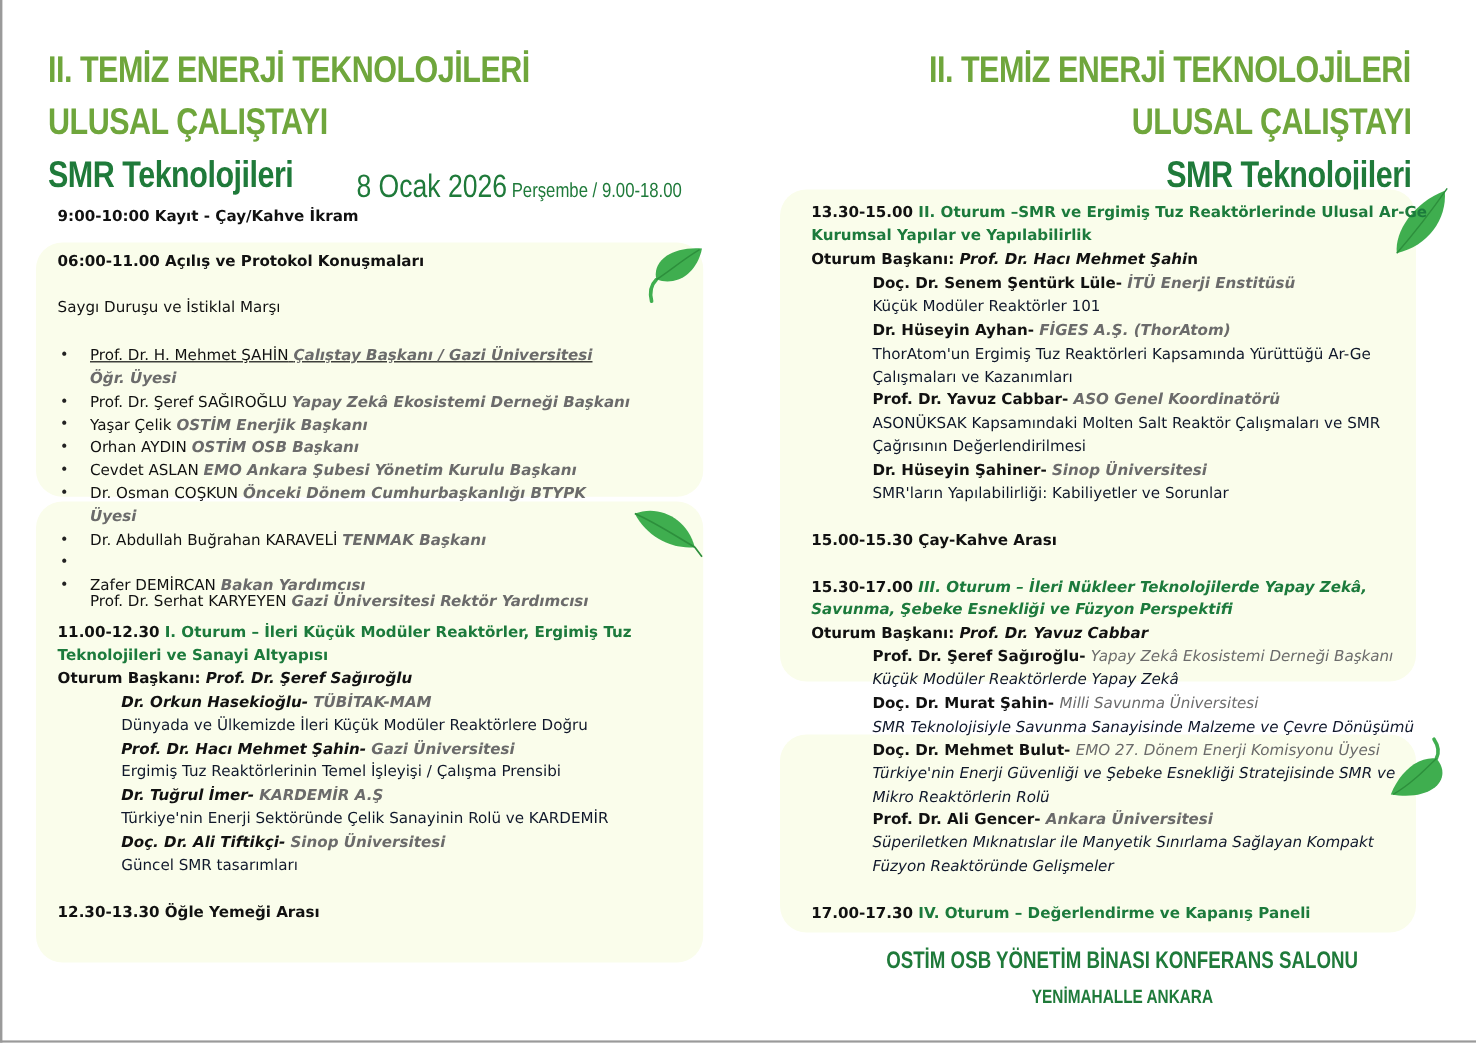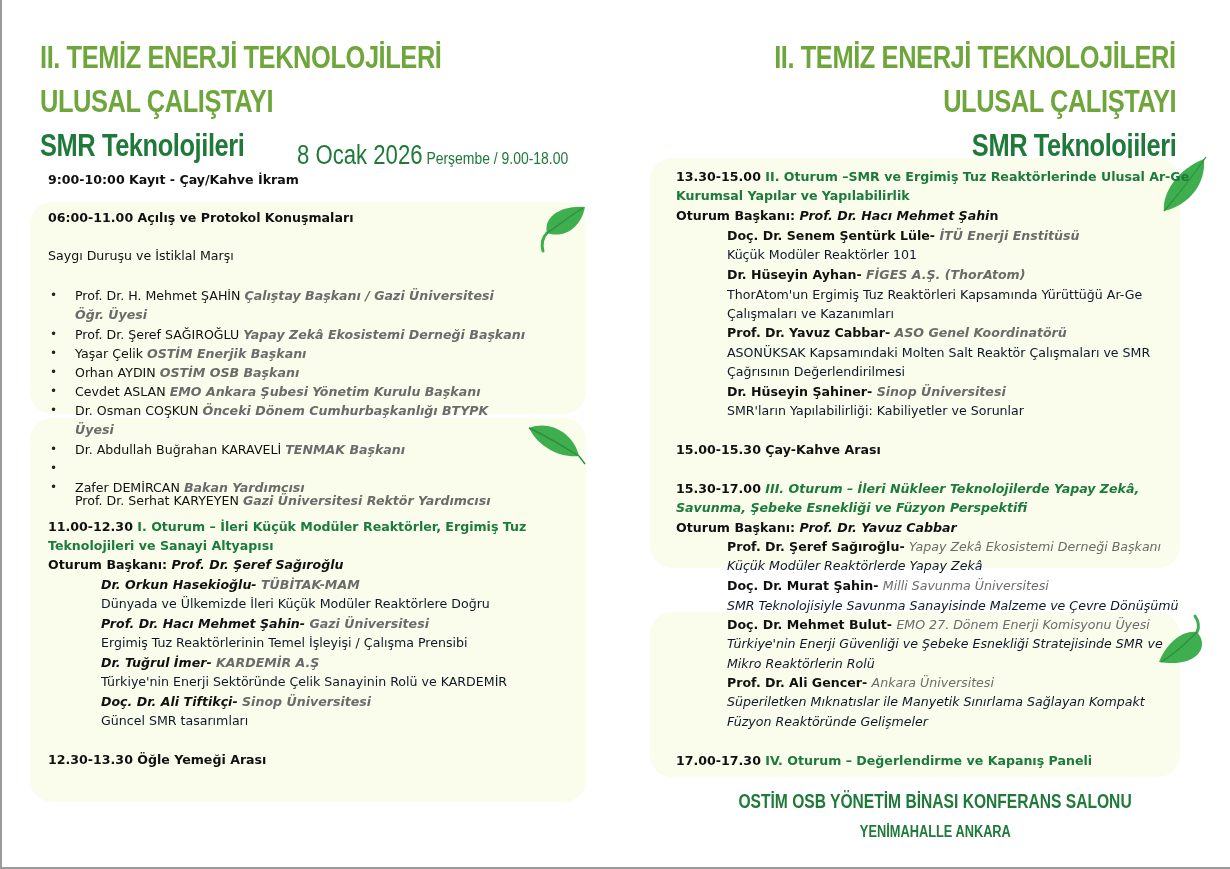--- a/index.html
+++ b/index.html
@@ -58,21 +58,21 @@
 <svg class="leaf" style="left:527px; top:422px;" width="60" height="45" viewBox="0 0 60 45">
   <path d="M2 6 C22 -2 46 10 52 34 C34 36 12 26 2 6 Z" fill="#3fae4f"></path>
   <path d="M2 6 C20 14 38 26 52 34 L58 42" stroke="#2d8f3c" stroke-width="1.4" fill="none"></path>
 </svg>
 
 <div class="line b blk" style="left:48px; top:208px;">06:00-11.00 Açılış ve Protokol Konuşmaları</div>
 <div class="line blk" style="left:48px; top:246px;">Saygı Duruşu ve İstiklal Marşı</div>
 
 <div>
   <span class="bullet" style="left:50px; top:288px;">•</span>
-  <div class="line blk" style="left:75px; top:286px;"><span>Prof. Dr. H. Mehmet ŞAHİN</span> <span class="b i gray">Çalıştay Başkanı / Gazi Üniversitesi</span></div>
+  <div class="line blk" style="left:75px; top:286px;text-decoration:underline;"><span>Prof. Dr. H. Mehmet ŞAHİN</span> <span class="b i gray">Çalıştay Başkanı / Gazi Üniversitesi</span></div>
   <div class="line b i gray" style="left:75px; top:305px;">Öğr. Üyesi</div>
 
   <span class="bullet" style="left:50px; top:327px;">•</span>
   <div class="line blk" style="left:75px; top:325px;"><span>Prof. Dr. Şeref SAĞIROĞLU</span> <span class="b i gray">Yapay Zekâ Ekosistemi Derneği Başkanı</span></div>
 
   <span class="bullet" style="left:50px; top:346px;">•</span>
   <div class="line blk" style="left:75px; top:344px;"><span>Yaşar Çelik</span> <span class="b i gray">OSTİM Enerjik Başkanı</span></div>
 
   <span class="bullet" style="left:50px; top:365px;">•</span>
   <div class="line blk" style="left:75px; top:363px;"><span>Orhan AYDIN</span> <span class="b i gray">OSTİM OSB Başkanı</span></div>
@@ -156,20 +156,20 @@
 <div class="line b blk" style="left:727px; top:537px;"><span>Prof. Dr. Şeref Sağıroğlu- </span><span class="i gray" style="font-weight:normal;">Yapay Zekâ Ekosistemi Derneği Başkanı</span></div>
 <div class="line i tgreen" style="left:727px; top:556px;">Küçük Modüler Reaktörlerde Yapay Zekâ</div>
 
 <div class="line b blk" style="left:727px; top:576px;"><span>Doç. Dr. Murat Şahin- </span><span class="i gray" style="font-weight:normal;">Milli Savunma Üniversitesi</span></div>
 <div class="line i tgreen" style="left:727px; top:596px;">SMR Teknolojisiyle Savunma Sanayisinde Malzeme ve Çevre Dönüşümü</div>
 
 <div class="line b blk" style="left:727px; top:615px;"><span>Doç. Dr. Mehmet Bulut- </span><span class="i gray" style="font-weight:normal;">EMO 27. Dönem Enerji Komisyonu Üyesi</span></div>
 <div class="line i tgreen" style="left:727px; top:634px;">Türkiye'nin Enerji Güvenliği ve Şebeke Esnekliği Stratejisinde SMR ve</div>
 <div class="line i tgreen" style="left:727px; top:654px;">Mikro Reaktörlerin Rolü</div>
 
-<div class="line b blk" style="left:727px; top:673px;"><span>Prof. Dr. Ali Gencer- </span><span class="i gray" style="font-weight:normal;">Ankara Üniversitesi</span></div>
+<div class="line b blk" style="left:727px; top:673px;"><span>Prof. Dr. Ali Gencer- </span><span class="i gray" style="font-weight:bold;">Ankara Üniversitesi</span></div>
 <div class="line i tgreen" style="left:727px; top:692px;">Süperiletken Mıknatıslar ile Manyetik Sınırlama Sağlayan Kompakt</div>
 <div class="line i tgreen" style="left:727px; top:712px;">Füzyon Reaktöründe Gelişmeler</div>
 
 <div class="line b" style="left:676px; top:751px;"><span class="blk">17.00-17.30</span><span class="green"> IV. Oturum – Değerlendirme ve Kapanış Paneli</span></div>
 
 <div class="venue" style="top:790px; font-size:20px;"><span style="display:inline-block; transform:scaleX(0.78);">OSTİM OSB YÖNETİM BİNASI KONFERANS SALONU</span></div>
 <div class="venue" style="top:823px; font-size:16px;"><span style="display:inline-block; transform:scaleX(0.8);">YENİMAHALLE ANKARA</span></div>
 
 </body></html>

